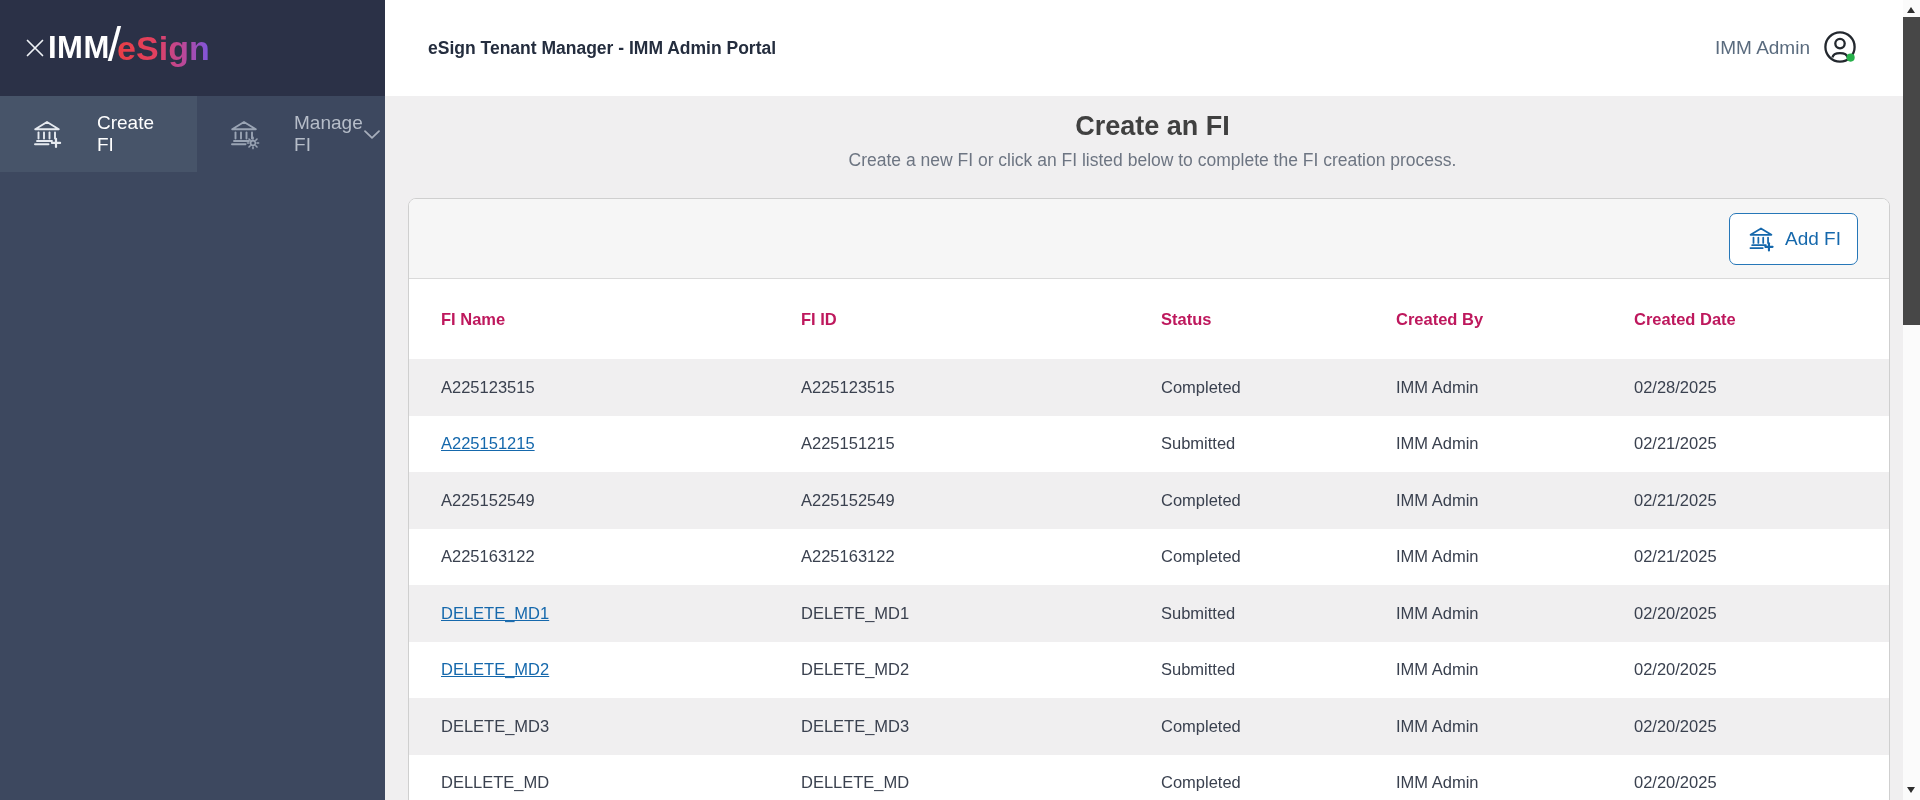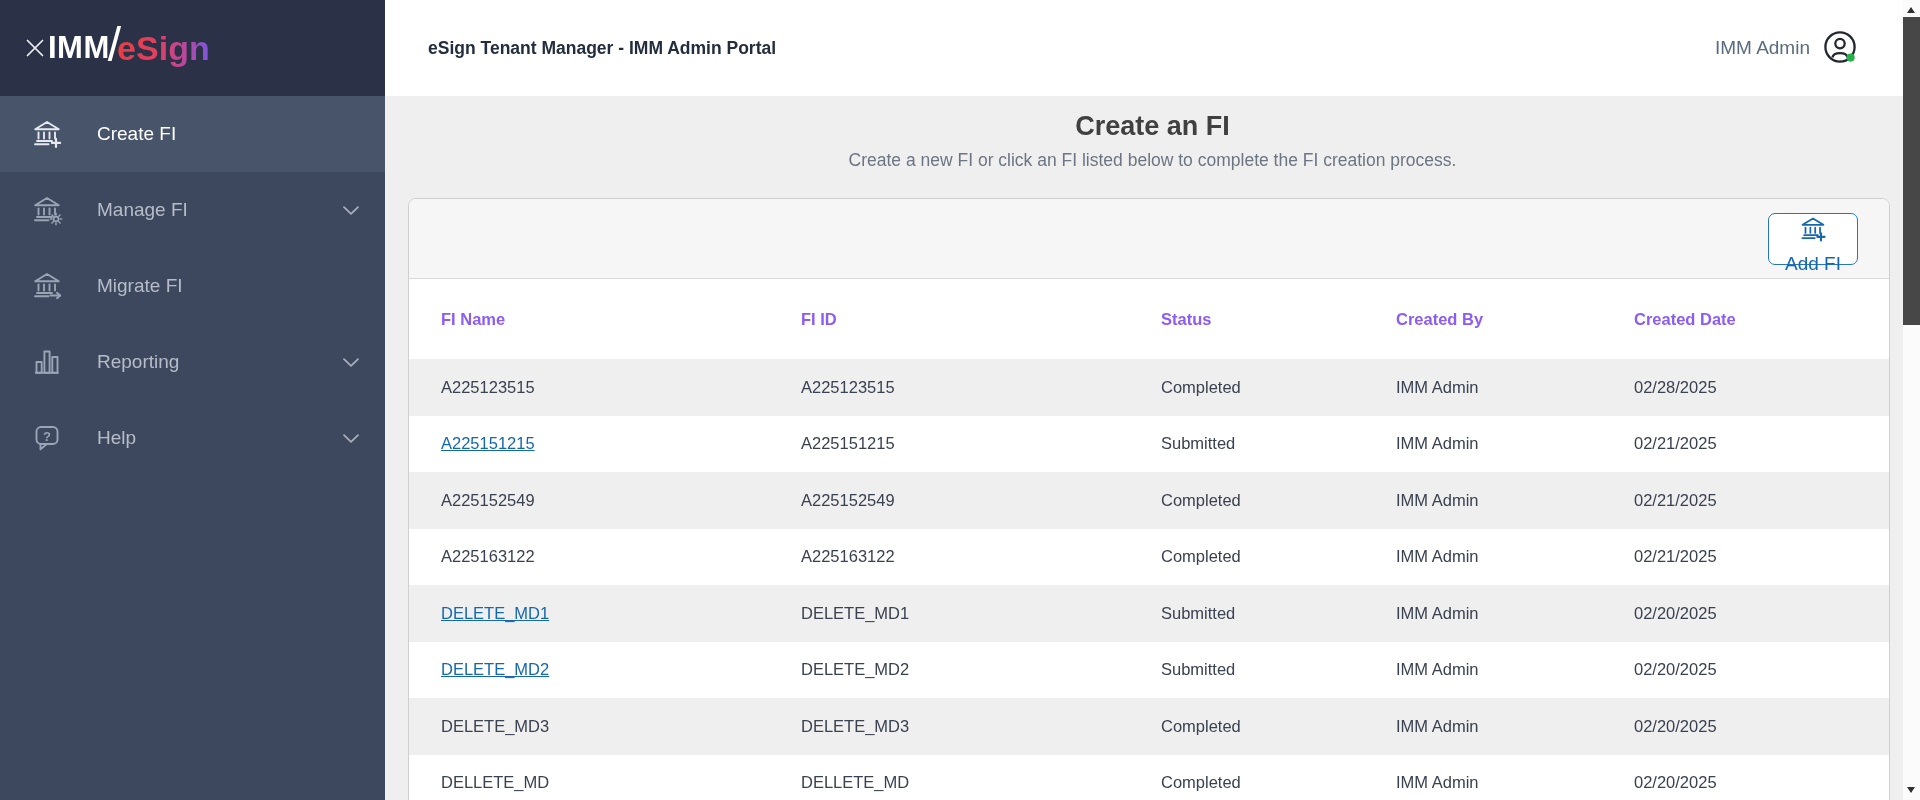--- a/index.html
+++ b/index.html
@@ -27,21 +27,21 @@
   .logo { display: flex; align-items: center; white-space: nowrap; }
   .logo-imm { color: #ffffff; font-weight: 800; font-size: 31px; letter-spacing: 0.5px; }
   .logo-slash { color: #ffffff; font-weight: 400; font-size: 48px; line-height: 0; margin: 0 -4px 6px -2px; }
   .logo-esign {
     font-weight: 800; font-size: 34px;
     background: linear-gradient(90deg, var(--logo_gradient_start,#e73e45) 0%, #e2405f 40%, #b9489a 72%, var(--logo_gradient_end,#7b57e0) 100%);
     -webkit-background-clip: text; background-clip: text;
     color: transparent; -webkit-text-fill-color: transparent;
   }
 
-  .nav { display: flex; flex-direction: column; }
+  .nav { display: flex; flex-direction: row; }
   .nav-item {
     height: 76px; display: flex; align-items: center;
     padding: 0 25px 0 30px; color: #b6bdc9; font-size: 19px; cursor: pointer;
   }
   .nav-item.active { background: var(--sidebar_active, #475469); color: #ffffff; }
   .nav-icon { width: 34px; height: 34px; margin-right: 33px; flex: none; color: #9aa4b4; }
   .nav-item.active .nav-icon { color: #e6eaf0; }
   .nav-icon svg { width: 100%; height: 100%; }
   .nav-chevron { margin-left: auto; width: 18px; height: 11px; color: #a7aebb; flex: none; }
   .nav-chevron svg { width: 100%; height: 100%; display: block; }
@@ -67,30 +67,30 @@
     background: #ffffff; border: 1px solid #cfcfcf; border-radius: 8px;
     overflow: hidden;
   }
   .card-toolbar {
     height: 80px; background: #f6f6f6; border-bottom: 1px solid #dadada;
     display: flex; align-items: center; justify-content: flex-end; padding-right: 31px;
   }
   .add-btn {
     display: flex; align-items: center; gap: 9px; height: 52px; padding: 0 16px;
     background: #ffffff; border: 1px solid #2677b8; border-radius: 7px;
-    color: var(--accent_blue, #1568ac); font-size: 19px; font-family: inherit; cursor: pointer; flex-direction: column;
+    color: var(--accent_blue, #1568ac); font-size: 19px; font-family: inherit; cursor: pointer;
   }
   .add-btn-icon { width: 30px; height: 30px; }
   .add-btn-icon svg { width: 100%; height: 100%; display: block; }
 
   .grid-row {
     display: grid; grid-template-columns: 360px 360px 235px 238px auto;
     padding-left: 32px; align-items: center;
   }
-  .thead { height: 80px; font-weight: 700; font-size: 16.5px; color: #8b5cf6; background: #ffffff; }
+  .thead { height: 80px; font-weight: 700; font-size: 16.5px; color: #be185d; background: #ffffff; }
   .trow { height: 56.5px; font-size: 16.5px; color: #3a414f; background: #ffffff; }
   .trow.striped { background: var(--stripe, #f0eff0); }
   .fi-link { color: var(--accent_blue, #1568ac); text-decoration: underline; }
 
   
   .scrollbar {
     position: absolute; top: 0; right: 0; width: 17px; height: 800px;
     background: #fbfbfb; z-index: 20;
   }
   .sb-arrow { position: absolute; left: 4px; width: 0; height: 0; cursor: pointer; }

